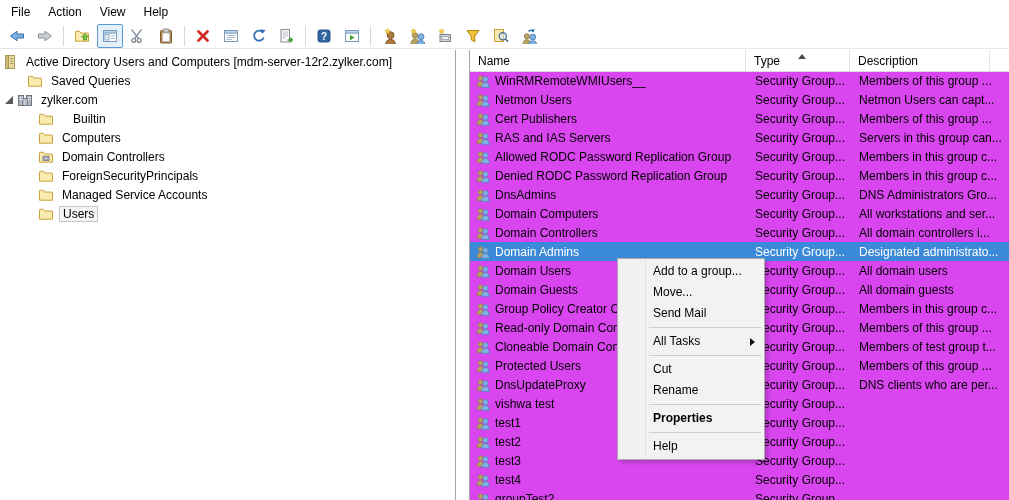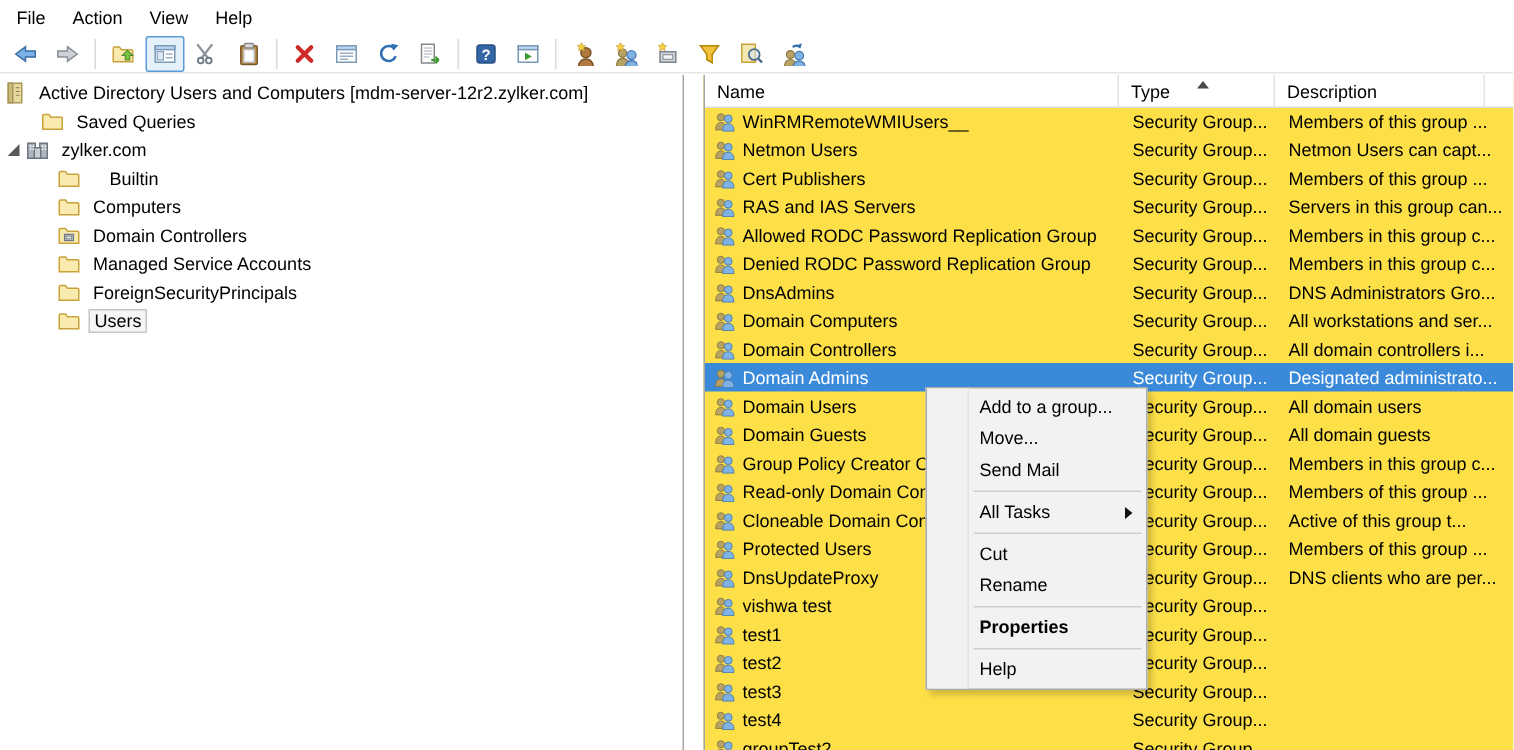--- a/index.html
+++ b/index.html
@@ -14,21 +14,21 @@
   .menu-item{padding:3px 9px;cursor:default;}
   
   #toolbar{position:absolute;left:0;top:24px;width:100%;height:25px;display:flex;align-items:center;padding-left:3px;background:#fff;border-bottom:1px solid #e6e6e6;box-sizing:border-box;}
   .tool-btn{width:24px;height:22px;display:flex;align-items:center;justify-content:center;border:1px solid transparent;border-radius:2px;margin:0 1px;}
   .tool-btn.pressed{border-color:#5b9bd5;background:#e4f1fb;}
   .ticon{width:16px;height:16px;display:block;}
   .ticon svg{display:block;}
   .tb-sep{width:1px;height:20px;background:#d9d9d9;margin:0 4px;}
   
   #tree-pane{position:absolute;left:0;top:50px;width:456px;height:450px;background:#fff;border-right:1px solid #a6a6a6;box-sizing:border-box;overflow:hidden;}
-  #list-pane{position:absolute;left:469px;top:50px;width:540px;height:450px;background:#fde047;border-left:1px solid #a6a6a6;box-sizing:border-box;overflow:hidden;}
+  #list-pane{position:absolute;left:469px;top:50px;width:540px;height:450px;background:#d946ef;border-left:1px solid #a6a6a6;box-sizing:border-box;overflow:hidden;}
   
   .tree-row{height:19px;display:flex;align-items:center;white-space:nowrap;cursor:default;text-align:center;}
   .tree-row:first-child{margin-top:2px;}
   .expander{width:0;height:0;border-bottom:8px solid #5a5a5a;border-left:8px solid transparent;margin-right:4px;flex:none;}
   .titon{width:16px;height:16px;flex:none;}
   .titon svg{display:block;}
   .tlabel{margin-left:5px;padding:1px 3px;}
   .tlabel.sel{background:#f5f5f5;border:1px solid #c6c6c6;padding:0 3px;}
   
   #list-header{height:21px;display:flex;border-bottom:1px solid #dcdcdc;background:#fff;}
@@ -297,29 +297,29 @@
         </svg>
       </span>
       <span class="tlabel">Domain Controllers</span>
     </div>
     <div class="tree-row" style="padding-left: 38px;">
       <span class="titon">
         <svg width="16" height="16" viewBox="0 0 16 16" xmlns="http://www.w3.org/2000/svg">
           <path d="M1.5 13.2 V4.2 Q1.5 3.3 2.3 3.3 H5.6 L7 5.1 H13.7 Q14.5 5.1 14.5 5.9 V13.2 Z" fill="#f9eab0" stroke="#c9a23a"></path>
         </svg>
       </span>
+      <span class="tlabel">ForeignSecurityPrincipals</span>
+    </div>
+    <div class="tree-row" style="padding-left: 38px;">
+      <span class="titon">
+        <svg width="16" height="16" viewBox="0 0 16 16" xmlns="http://www.w3.org/2000/svg">
+          <path d="M1.5 13.2 V4.2 Q1.5 3.3 2.3 3.3 H5.6 L7 5.1 H13.7 Q14.5 5.1 14.5 5.9 V13.2 Z" fill="#f9eab0" stroke="#c9a23a"></path>
+        </svg>
+      </span>
       <span class="tlabel">Managed Service Accounts</span>
-    </div>
-    <div class="tree-row" style="padding-left: 38px;">
-      <span class="titon">
-        <svg width="16" height="16" viewBox="0 0 16 16" xmlns="http://www.w3.org/2000/svg">
-          <path d="M1.5 13.2 V4.2 Q1.5 3.3 2.3 3.3 H5.6 L7 5.1 H13.7 Q14.5 5.1 14.5 5.9 V13.2 Z" fill="#f9eab0" stroke="#c9a23a"></path>
-        </svg>
-      </span>
-      <span class="tlabel">ForeignSecurityPrincipals</span>
     </div>
     <div class="tree-row" style="padding-left: 38px;">
       <span class="titon">
         <svg width="16" height="16" viewBox="0 0 16 16" xmlns="http://www.w3.org/2000/svg">
           <path d="M1.5 13.2 V4.2 Q1.5 3.3 2.3 3.3 H5.6 L7 5.1 H13.7 Q14.5 5.1 14.5 5.9 V13.2 Z" fill="#f9eab0" stroke="#c9a23a"></path>
         </svg>
       </span>
       <span class="tlabel sel">Users</span>
     </div>
   </div>
@@ -555,21 +555,21 @@
             <svg width="14" height="14" viewBox="0 0 14 14" xmlns="http://www.w3.org/2000/svg">
               <circle cx="4.6" cy="4.2" r="2.4" fill="#b8a264" stroke="#8a7840" stroke-width="0.6"></circle>
               <path d="M1.1 12.6 Q1.1 7.6 4.6 7.6 Q8.1 7.6 8.1 12.6 Z" fill="#b8a264" stroke="#8a7840" stroke-width="0.6"></path>
               <circle cx="9.5" cy="5.2" r="2.6" fill="#7fb2e5" stroke="#4a7ab0" stroke-width="0.6"></circle>
               <path d="M5.7 13.4 Q5.7 8.5 9.5 8.5 Q13.3 8.5 13.3 13.4 Z" fill="#7fb2e5" stroke="#4a7ab0" stroke-width="0.6"></path>
             </svg>
           </span>
           <span>Cloneable Domain Controllers</span>
         </div>
         <div class="cell ctype">Security Group...</div>
-        <div class="cell cdesc">Active of this group t...</div>
+        <div class="cell cdesc">Members of test group t...</div>
       </div>
       <div class="lrow">
         <div class="cell cname">
           <span class="gicon">
             <svg width="14" height="14" viewBox="0 0 14 14" xmlns="http://www.w3.org/2000/svg">
               <circle cx="4.6" cy="4.2" r="2.4" fill="#b8a264" stroke="#8a7840" stroke-width="0.6"></circle>
               <path d="M1.1 12.6 Q1.1 7.6 4.6 7.6 Q8.1 7.6 8.1 12.6 Z" fill="#b8a264" stroke="#8a7840" stroke-width="0.6"></path>
               <circle cx="9.5" cy="5.2" r="2.6" fill="#7fb2e5" stroke="#4a7ab0" stroke-width="0.6"></circle>
               <path d="M5.7 13.4 Q5.7 8.5 9.5 8.5 Q13.3 8.5 13.3 13.4 Z" fill="#7fb2e5" stroke="#4a7ab0" stroke-width="0.6"></path>
             </svg>

